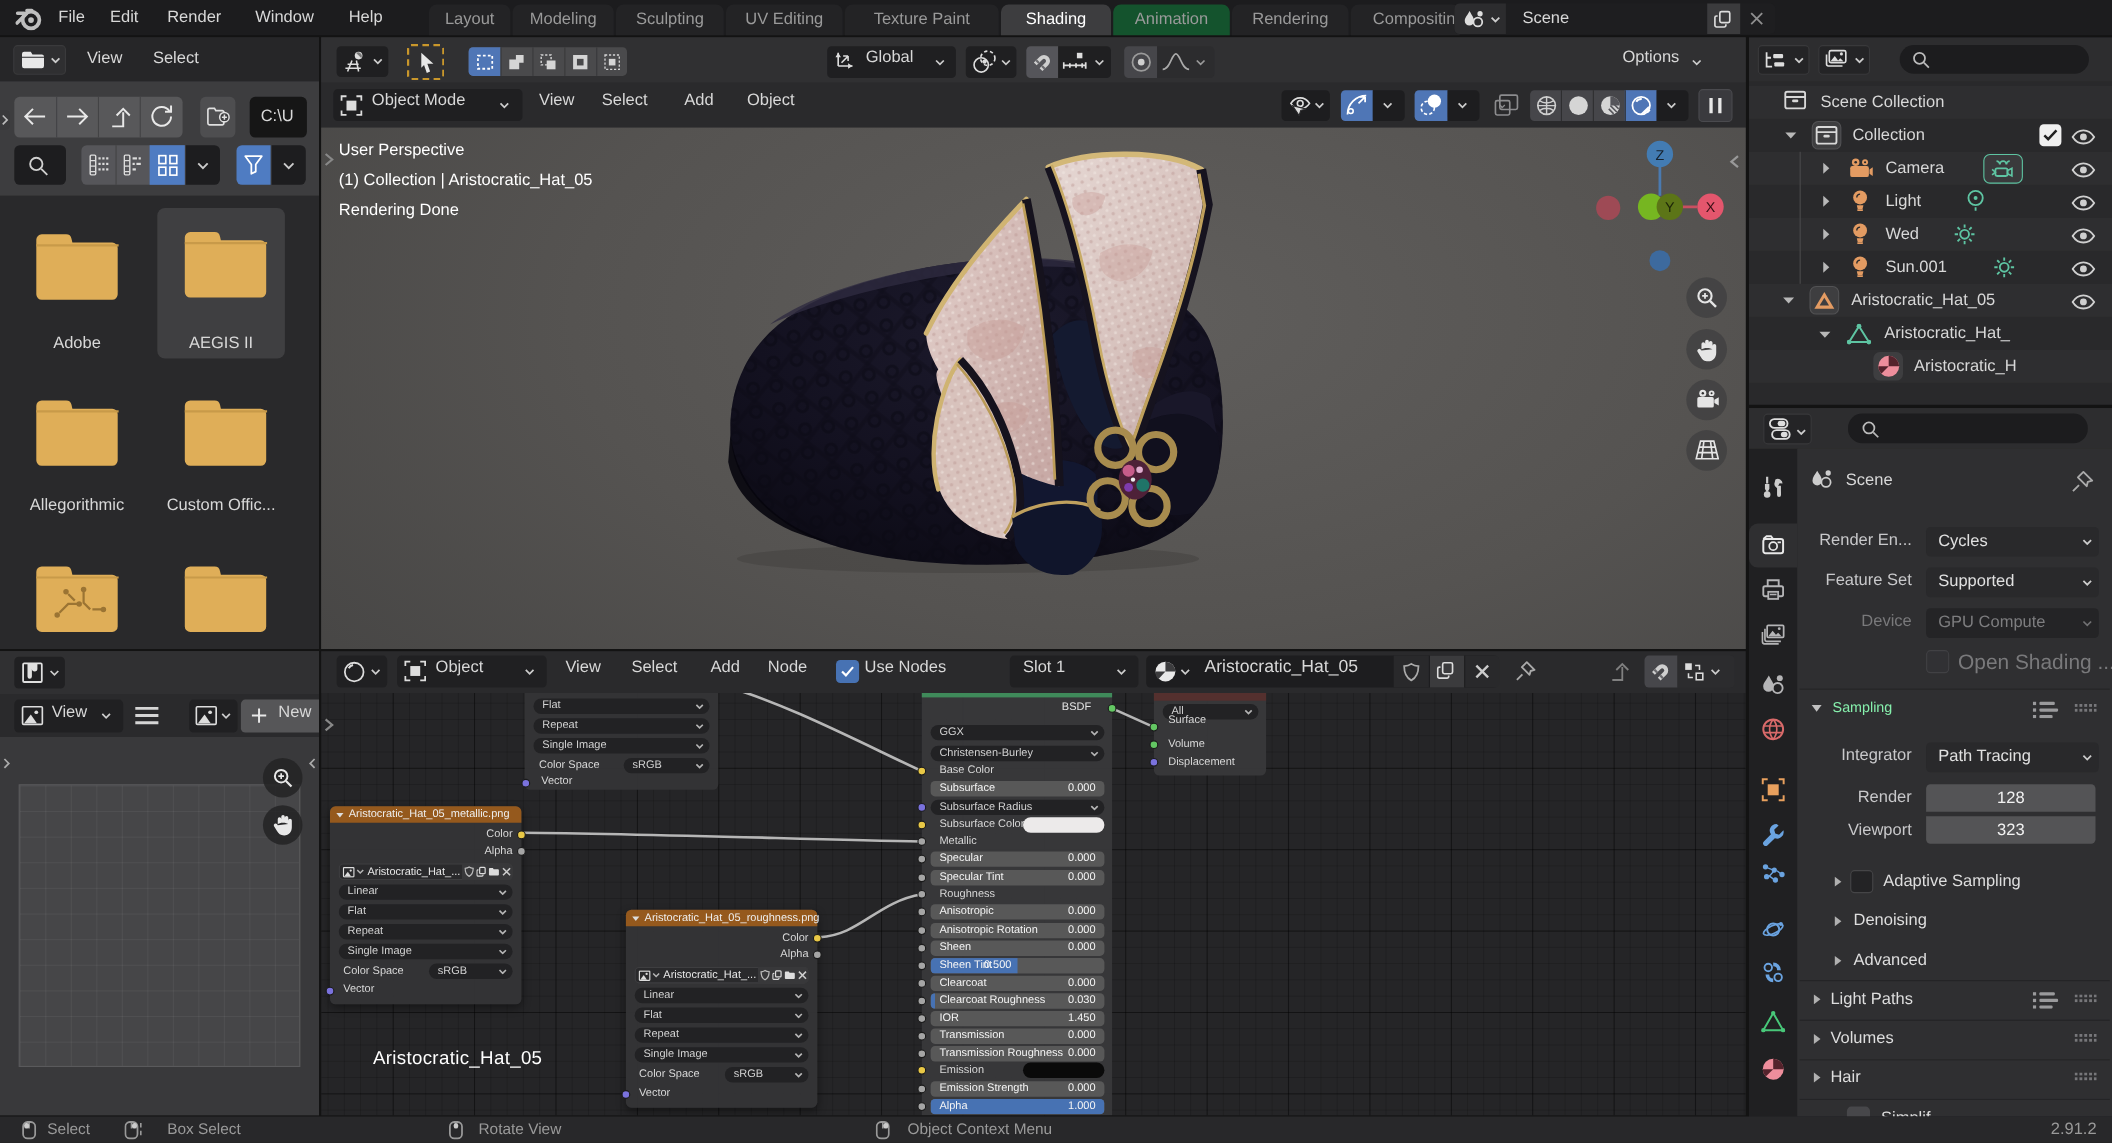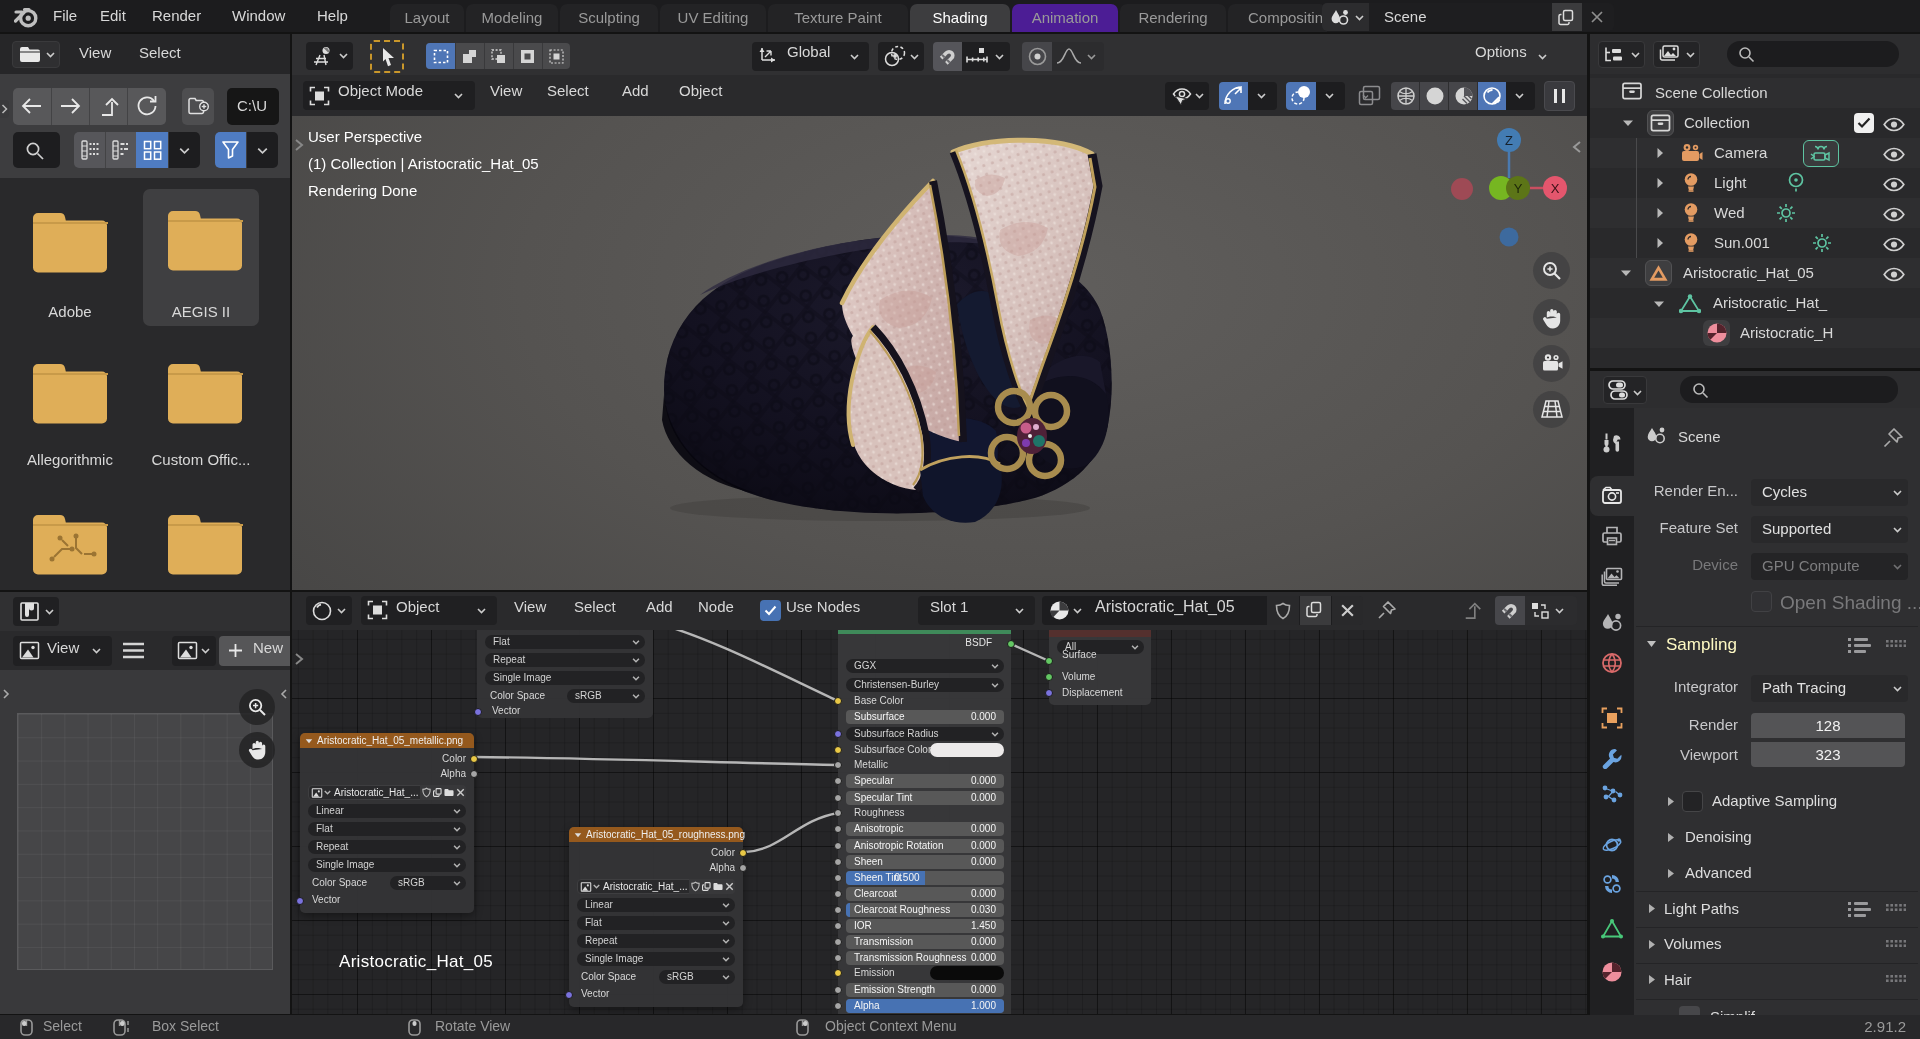--- a/index.html
+++ b/index.html
@@ -23,21 +23,21 @@
   <div class="abs txt" style="left:152px;top:7px">Render</div>
   <div class="abs txt" style="left:232px;top:7px">Window</div>
   <div class="abs txt" style="left:317px;top:7px">Help</div>
 
   <div class="abs dim txt tab" style="left:390px;top:4px;width:74px;height:28px;background:#232325;border-radius:7px 7px 0 0;text-align:center;line-height:27px">Layout</div>
   <div class="abs dim txt tab" style="left:466px;top:4px;width:92px;height:28px;background:#232325;border-radius:7px 7px 0 0;text-align:center;line-height:27px">Modeling</div>
   <div class="abs dim txt tab" style="left:560px;top:4px;width:98px;height:28px;background:#232325;border-radius:7px 7px 0 0;text-align:center;line-height:27px">Sculpting</div>
   <div class="abs dim txt tab" style="left:660px;top:4px;width:106px;height:28px;background:#232325;border-radius:7px 7px 0 0;text-align:center;line-height:27px">UV Editing</div>
   <div class="abs dim txt tab" style="left:768px;top:4px;width:140px;height:28px;background:#232325;border-radius:7px 7px 0 0;text-align:center;line-height:27px">Texture Paint</div>
   <div class="abs txt tab" style="left:910px;top:4px;width:100px;height:28px;background:#3d3d3f;border-radius:7px 7px 0 0;text-align:center;line-height:27px;color:#fff">Shading</div>
-  <div class="abs dim txt tab" style="left:1012px;top:4px;width:106px;height:28px;background:#4c1d95;border-radius:7px 7px 0 0;text-align:center;line-height:27px">Animation</div>
+  <div class="abs dim txt tab" style="left:1012px;top:4px;width:106px;height:28px;background:#14532d;border-radius:7px 7px 0 0;text-align:center;line-height:27px">Animation</div>
   <div class="abs dim txt tab" style="left:1120px;top:4px;width:106px;height:28px;background:#232325;border-radius:7px 7px 0 0;text-align:center;line-height:27px">Rendering</div>
   <div class="abs dim txt tab" style="left:1228px;top:4px;width:99px;height:28px;background:#232325;border-radius:7px 7px 0 0;line-height:27px;overflow:hidden;padding-left:20px">Compositing</div>
 
   <div class="abs" style="left:1322px;top:3px;width:292px;height:28px;background:#1e1e20;border-radius:5px;overflow:hidden">
     <div class="abs" style="left:0;top:0;width:47px;height:28px;background:#2c2c2e"></div>
     <svg class="abs" style="left:8px;top:5px" width="20" height="18" viewBox="0 0 20 18">
       <path d="M6 2 C8 6 10 8 10 11 a4.2 4.2 0 0 1 -8.4 0 C1.6 8 4 6 6 2 Z" fill="#ddd"></path>
       <circle cx="13.5" cy="12" r="4" fill="none" stroke="#ddd" stroke-width="1.6"></circle>
       <circle cx="15.5" cy="4.5" r="2.4" fill="#ddd"></circle>
     </svg>
@@ -1284,21 +1284,21 @@
       <div class="abs" style="left:172px;top:149px;color:#7d7d7f;font-size:15px;white-space:nowrap">GPU Compute</div>
       <svg class="abs chev" style="left:303px;top:156px" viewBox="0 0 9 6">
         <path d="M1 1 L4.5 4.5 L8 1" stroke="#707072" stroke-width="1.6" fill="none"></path>
       </svg>
       <div class="abs" style="left:161px;top:183px;width:21px;height:21px;background:#313134;border-radius:4px;border:1px solid #414144"></div>
       <div class="abs" style="left:190px;top:184px;color:#79797b;font-size:19px;white-space:nowrap">Open Shading ...</div>
       <div class="abs" style="left:46px;top:218px;width:282px;height:1px;background:#242426"></div>
       <svg class="abs" style="left:56px;top:232px" width="11" height="8" viewBox="0 0 11 8">
         <path d="M1 1 H10 L5.5 7 Z" fill="#c0c0c0"></path>
       </svg>
-      <div class="abs" style="left:76px;top:227px;color:#fef9c3;font-size:17px">Sampling</div>
+      <div class="abs" style="left:76px;top:227px;color:#86efac;font-size:13px">Sampling</div>
       <svg class="abs" style="left:258px;top:229px" width="26" height="16" viewBox="0 0 26 16">
         <g fill="#9a9a9c">
 <rect x="0" y="1" width="3" height="3"></rect>
           <rect x="6" y="1" width="14" height="3" rx="1"></rect>
 <rect x="0" y="7" width="3" height="3"></rect>
           <rect x="6" y="7" width="17" height="3" rx="1"></rect>
 <rect x="0" y="13" width="3" height="3"></rect>
           <rect x="6" y="13" width="12" height="3" rx="1"></rect>
         </g>
       </svg>

